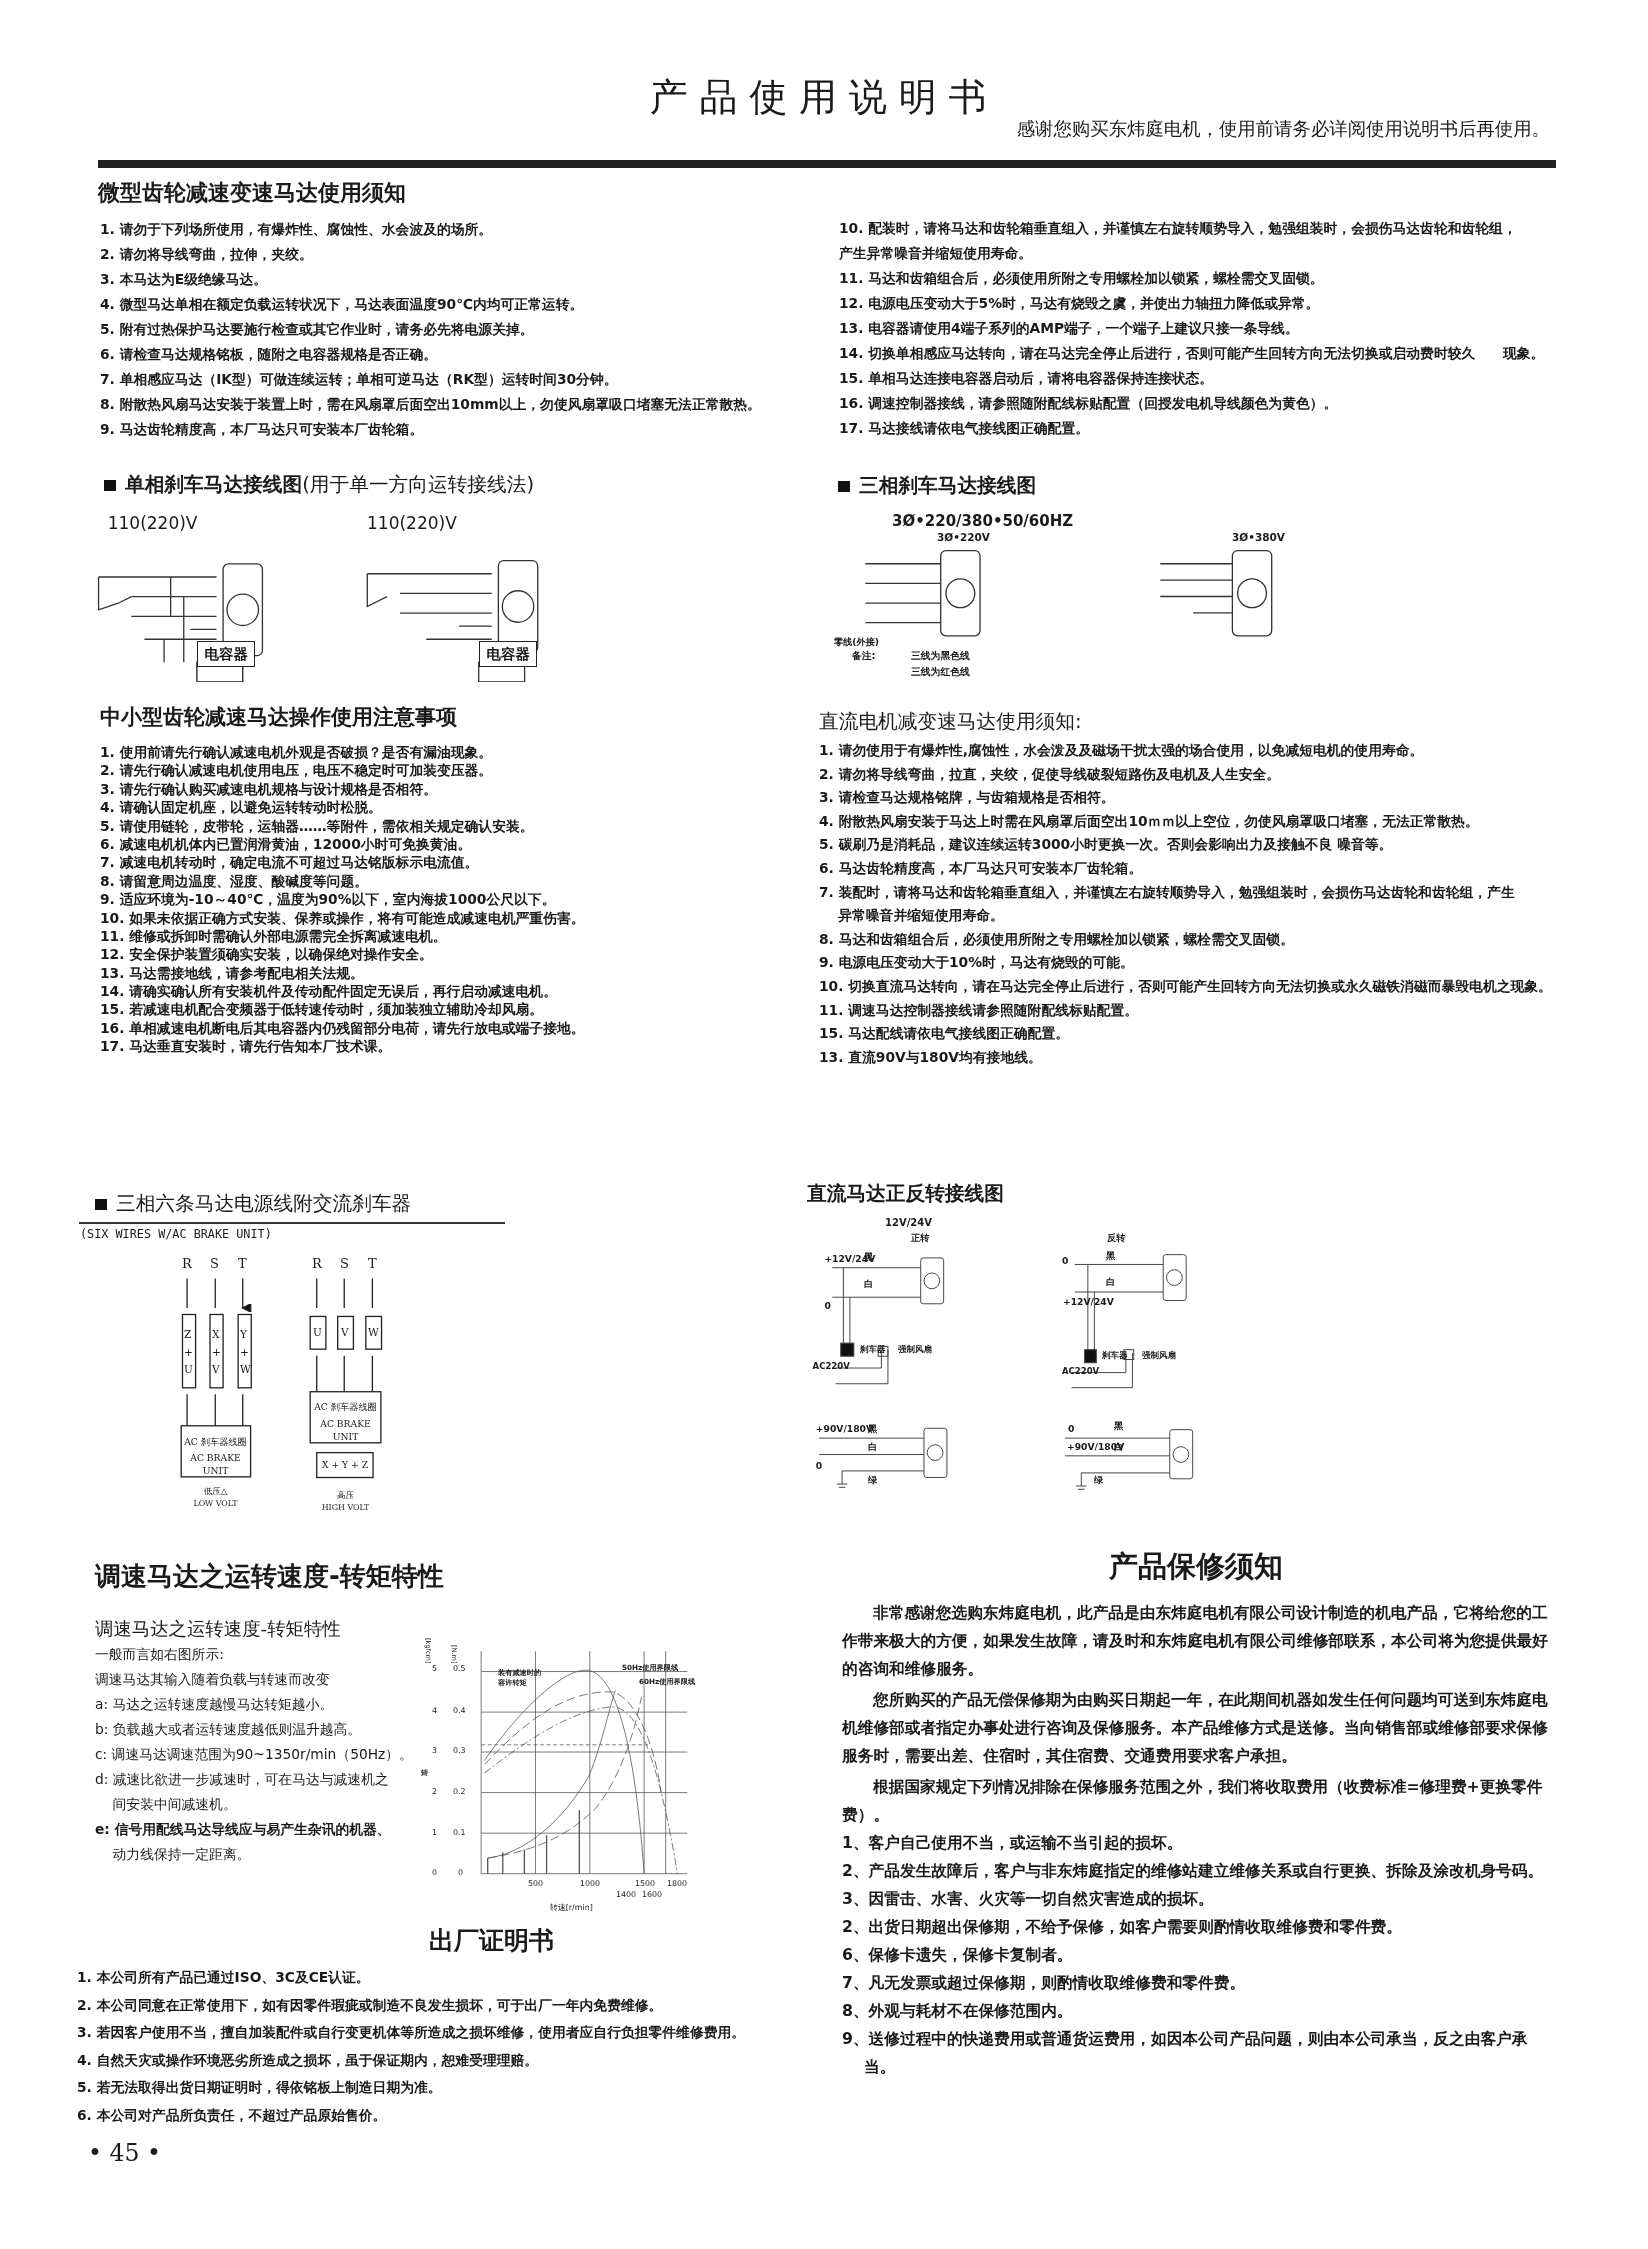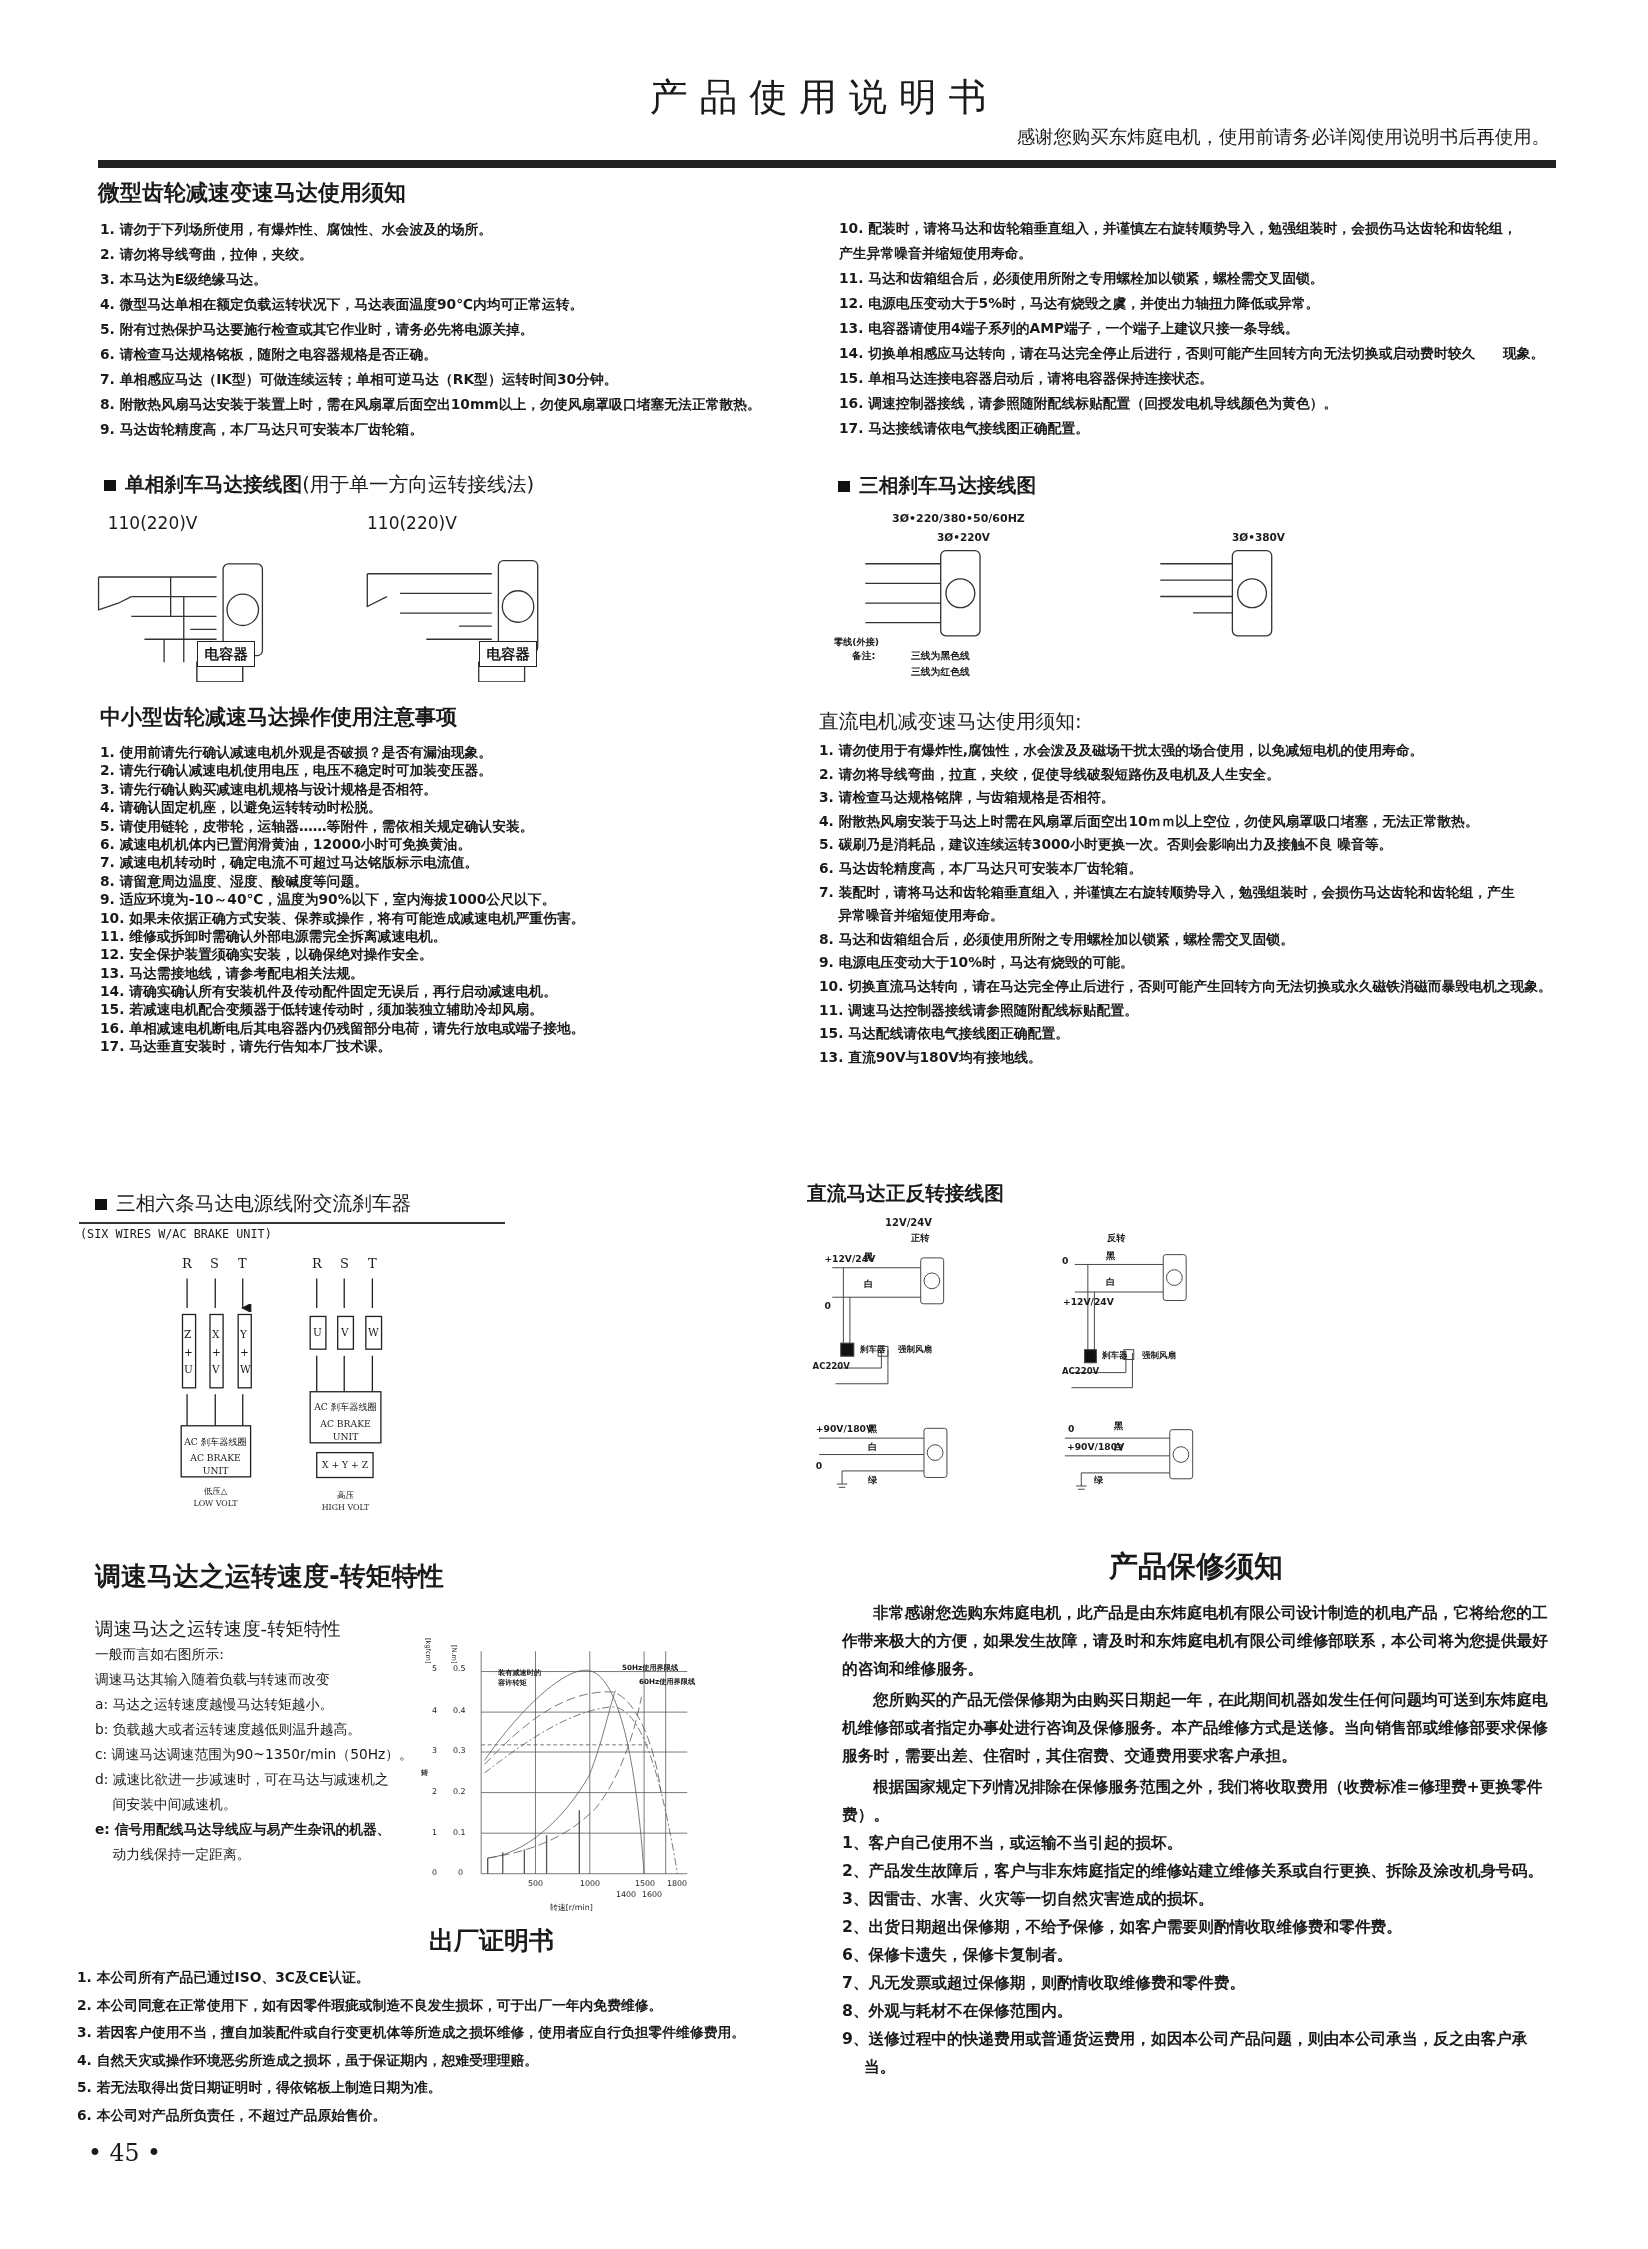--- a/index.html
+++ b/index.html
@@ -1,20 +1,20 @@
 <!DOCTYPE html>
 <html style="font-size:10.5px"><head>
 <meta charset="utf-8">
 <style>
 *{box-sizing:border-box;margin:0;padding:0}
 html,body{width:1648px;height:2250px;background:#fff;overflow:hidden}
 body{position:relative;font-family:"DejaVu Sans","Liberation Sans",sans-serif;color:#1a1a1a}
 .abs{position:absolute}
 .title{left:0;width:1648px;top:72px;text-align:center;font-size:38px;letter-spacing:11.8px;font-weight:normal}
-.thanks{right:98px;top:124px;font-size:18.4px}
+.thanks{right:98px;top:116px;font-size:18.4px}
 .rule{left:98px;top:160px;width:1458px;height:7.9px;background:#222}
 .h2{font-size:22px;font-weight:bold;white-space:nowrap}
 .h2 .sq{display:inline-block;width:11.8px;height:11.8px;background:#111;margin-right:9.2px;vertical-align:middle}
 ol.list{list-style:none}
 ol.list li{font-size:13.8px;font-weight:bold;white-space:nowrap;line-height:1}
 .sm{font-size:13.8px;font-weight:bold;white-space:nowrap}
 .big-center{font-size:29px;font-weight:bold;text-align:center}
 .para{font-size:15.7px;font-weight:bold;line-height:28px}
 .pagenum{font-family:"DejaVu Serif",serif;font-size:23.6px}
 </style>
@@ -71,21 +71,21 @@
     <circle cx="650" cy="115" r="24"></circle>
   </svg>
   <div class="abs sm" style="left:105px;top:136px;font-size:14.4px;border:1.3px solid #222;padding:2.6px 6.6px;background:#fff">电容器</div>
   <div class="abs sm" style="left:387px;top:136px;font-size:14.4px;border:1.3px solid #222;padding:2.6px 6.6px;background:#fff">电容器</div>
 </div>
 
 <div class="abs h2" style="left:838px;top:472px;font-size:19.7px">
   <span class="sq"></span><span>三相刹车马达接线图</span>
 </div>
 <div class="abs" style="left:826px;top:505px;width:721px;height:184px">
-  <div class="abs sm" style="left:66px;top:6.6px;font-size:11px">3Ø•220/380•50/60HZ</div>
+  <div class="abs sm" style="left:66px;top:6.6px;font-size:15px">3Ø•220/380•50/60HZ</div>
   <div class="abs sm" style="left:111px;top:26px;font-size:10.5px">3Ø•220V</div>
   <div class="abs sm" style="left:406px;top:26px;font-size:10.5px">3Ø•380V</div>
   <svg class="abs" style="left:0;top:39px" width="721" height="105" viewBox="0 0 1100 160" fill="none" stroke="#333" stroke-width="2">
     <path d="M60 30 H175 M60 60 H175 M60 90 H175 M60 120 H175"></path>
     <rect x="175" y="10" width="60" height="130" rx="8"></rect>
     <circle cx="205" cy="75" r="22"></circle>
     <path d="M510 30 H620 M510 55 H620 M510 80 H620 M560 105 H620"></path>
     <rect x="620" y="10" width="60" height="130" rx="8"></rect>
     <circle cx="650" cy="75" r="22"></circle>
   </svg>

